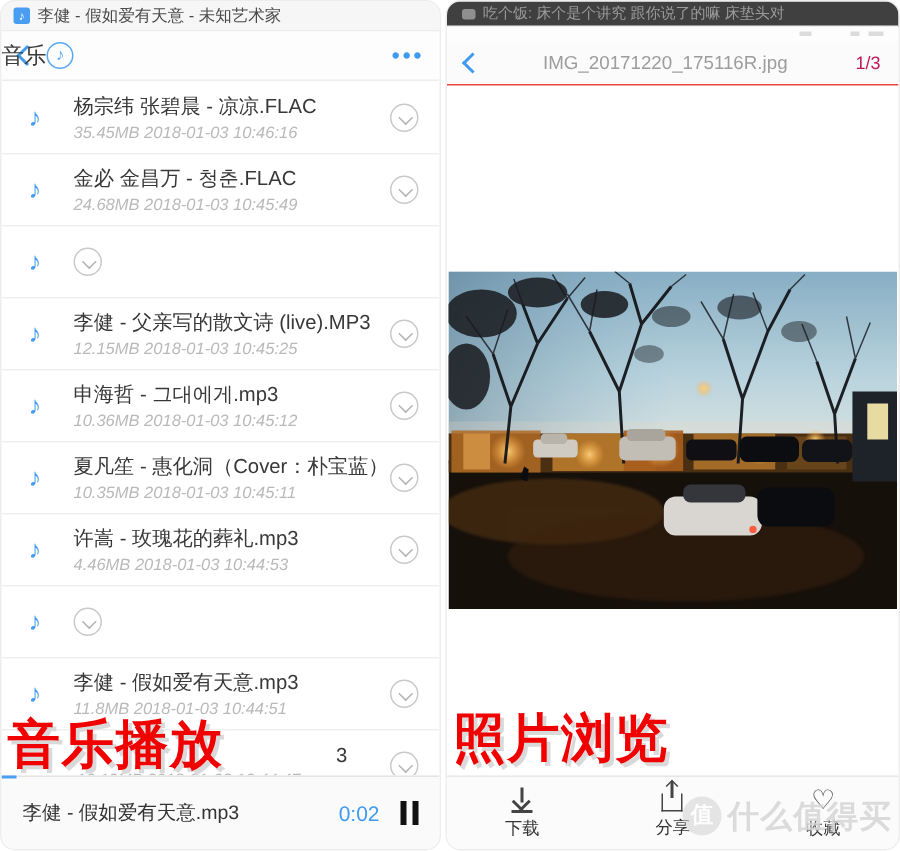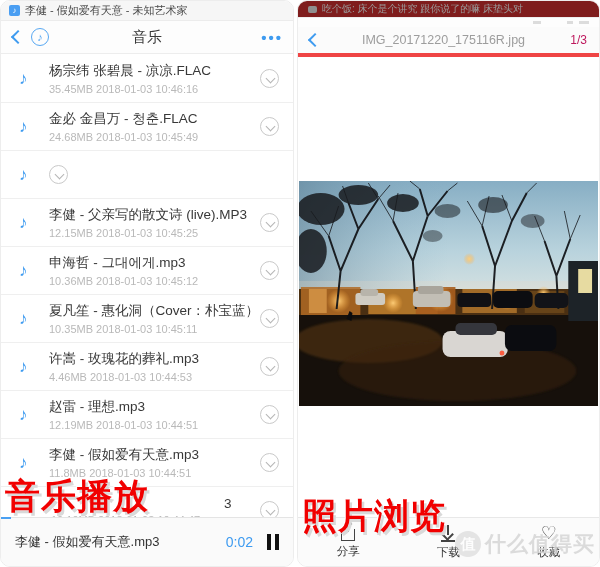--- a/index.html
+++ b/index.html
@@ -15,55 +15,55 @@
                  padding-left:8px; border-bottom:1px solid #ececec; }
   .l-app-icon { width:11px; height:11px; background:#4a9ef2; border-radius:2px;
                 color:#fff; font-size:8px; line-height:11px; text-align:center; margin-right:5px; }
   .l-status-text { font-size:11px; color:#4a4a4a; }
   .l-nav { height:33px; position:relative; display:flex; align-items:center;
            background:#fdfdfd; border-bottom:1px solid #ededed; padding:0 10px; }
   .back-chev { width:10px; height:10px; border-left:2px solid #3e9bf0; border-bottom:2px solid #3e9bf0;
                transform:rotate(45deg); margin:0 8px 0 2px; cursor:pointer; }
   .l-note-circle { width:18px; height:18px; border:1.5px solid #58a8f2; border-radius:50%;
                    color:#58a8f2; font-size:11px; text-align:center; line-height:17px; }
-  .l-nav-title { position:absolute; left:0; right:0; text-align:center; font-size:15px; color:#3a3a3a; }
+  .l-nav-title { position:absolute; left:0; right:0; text-align:left; font-size:15px; color:#3a3a3a; }
   .l-dots { margin-left:auto; color:#3e9bf0; font-size:15px; letter-spacing:2px; font-weight:bold; }
   .songlist { position:absolute; top:54px; left:0; right:0; bottom:49px; overflow:hidden; }
   .song-row { height:48px; display:flex; align-items:center; padding:0 14px 0 18px;
               border-bottom:1px solid #efefef; position:relative; }
   .song-note { color:#3e9bf0; font-size:17px; width:30px; flex:0 0 30px; }
   .song-texts { flex:1; min-width:0; }
   .song-title { font-size:13.5px; color:#383838; white-space:nowrap; overflow:hidden; }
-  .song-meta  { font-size:11px; color:#b9b9b9; margin-top:3px; white-space:nowrap; }
+  .song-meta  { font-size:11px; color:#b9b9b9; margin-top:3px; white-space:nowrap;font-style:italic; }
   .song-chev { width:19px; height:19px; border:1px solid #c9c9c9; border-radius:50%;
                position:relative; flex:0 0 19px; }
   .song-chev::after { content:""; position:absolute; left:5.5px; top:5px; width:6px; height:6px;
                border-left:1.5px solid #b5b5b5; border-bottom:1.5px solid #b5b5b5; transform:rotate(-45deg); }
   .song-row.partial .song-title { padding-left:205px; }
   .song-row.partial .song-meta  { padding-left:32px; }
   .mini-player { position:absolute; left:0; right:0; bottom:0; height:49px; background:#fafafa;
                  border-top:1px solid #e4e4e4; display:flex; align-items:center; padding:0 14px; }
   .mp-progress { position:absolute; top:-1px; left:0; width:10px; height:2px; background:#4aa0f2; }
   .mp-texts { flex:1; min-width:0; }
   .mp-title { font-size:13px; color:#333; white-space:nowrap; overflow:hidden; }
   .mp-artist { font-size:11px; color:#9b9b9b; margin-top:2px; }
   .mp-time { color:#3e9bf0; font-size:14px; margin-right:14px; }
   .pause-btn { display:flex; gap:4px; cursor:pointer; }
   .pause-btn i { width:4px; height:16px; background:#111; display:block; }
 
   
-  .r-notif { height:17px; background:#7f1d1d; display:flex; align-items:center; padding-left:10px;
+  .r-notif { height:17px; background:#404040; display:flex; align-items:center; padding-left:10px;
              border-bottom:1px solid #eee; }
   .notif-bubble { width:9px; height:7px; background:#8f8f8f; border-radius:2px; position:relative; margin-right:5px; }
   .notif-bubble::after { content:""; position:absolute; left:1px; bottom:-2px; border:2px solid transparent;
              border-top-color:#8f8f8f; }
   .r-notif-text { font-size:10px; color:#9a9a9a; white-space:nowrap; }
   .r-statusfaint { height:9px; background:#fdfdfd; position:relative; }
   .r-statusfaint i { position:absolute; top:3px; height:3px; background:#dcdcdc; display:block; }
-  .r-nav { height:30px; background:#fbfbfb; border-bottom:4px solid #ef4444; position:relative;
+  .r-nav { height:30px; background:#fbfbfb; border-bottom:1px solid #ef4444; position:relative;
            display:flex; align-items:center; padding:0 12px; }
   .r-nav .back-chev { margin:0; }
   .r-nav-title { position:absolute; left:30px; right:40px; text-align:center; font-size:12.5px; color:#9d9d9d;
                  white-space:nowrap; overflow:hidden; }
   .r-page { margin-left:auto; font-size:12px; color:#be185d; }
   .photo-wrap { position:absolute; top:180px; left:1px; right:1px; height:225px; cursor:pointer; }
   .photo-wrap svg { display:block; width:100%; height:100%; }
   .r-toolbar { position:absolute; left:0; right:0; bottom:0; height:49px; background:#fbfbfb;
                border-top:1px solid #e8e8e8; display:flex; }
   .tb-btn { flex:1; display:flex; flex-direction:column; align-items:center; justify-content:center;
@@ -83,21 +83,21 @@
                color:rgba(120,120,120,0.35); pointer-events:none; }
   .wm-circle { width:26px; height:26px; border-radius:50%; background:rgba(200,200,200,0.45);
                color:rgba(255,255,255,0.9); font-size:15px; font-weight:bold; text-align:center; line-height:26px; }
   .wm-text { font-size:21px; font-weight:bold; letter-spacing:1px;
              color:rgba(190,190,190,0.55); text-shadow:0 0 1px rgba(255,255,255,.8); }
 
   
   .red-label { position:absolute; font-size:35px; font-weight:bold; color:#f10000;
                text-shadow:2.5px 2.5px 0 #d9d9d9, -1px -1px 0 #ffffff; letter-spacing:1px; z-index:5; }
   #label-left  { left:5px;  top:473px; }
-  #label-right { left:302px; top:493px; }
+  #label-right { left:302px; top:469px; }
 </style>
 </head>
 <body>
 
 <div class="panel" id="left-panel">
 
   <div class="l-statusbar">
     <div class="l-app-icon">♪</div>
     <span class="l-status-text">李健 - 假如爱有天意 - 未知艺术家</span>
   </div>
@@ -157,24 +157,20 @@
     <div class="song-row">
       <span class="song-note">♪</span>
       <div class="song-texts">
           <div class="song-title">许嵩 - 玫瑰花的葬礼.mp3</div>
       <div class="song-meta">4.46MB 2018-01-03 10:44:53</div>
         </div>
       <span class="song-chev"></span>
     </div>
     <div class="song-row">
       <span class="song-note">♪</span>
-      <div class="song-texts">
-          <div class="song-title">赵雷 - 理想.mp3</div>
-      <div class="song-meta">12.19MB 2018-01-03 10:44:51</div>
-        </div>
       <span class="song-chev"></span>
     </div>
     <div class="song-row">
       <span class="song-note">♪</span>
       <div class="song-texts">
           <div class="song-title">李健 - 假如爱有天意.mp3</div>
       <div class="song-meta">11.8MB 2018-01-03 10:44:51</div>
         </div>
       <span class="song-chev"></span>
     </div>
@@ -303,30 +299,30 @@
         <rect x="208" y="144" width="52" height="26" rx="7" fill="#0b0c10"></rect>
         <circle cx="205" cy="172" r="2.5" fill="#ff5030" opacity="0.9"></circle>
       </g>
 
       <path d="M48,138 l3,-8 l3,2 l-1,8 z" fill="#0c0c0e"></path>
     </svg>
   </div>
 
   <div class="r-toolbar">
     <div class="tb-btn">
-      <span class="tb-icon icon-share"></span>
-      <span class="tb-label">分享</span>
-    </div>
-    <div class="tb-btn">
       <span class="tb-icon icon-download">
           <i></i>
         </span>
       <span class="tb-label">下载</span>
     </div>
     <div class="tb-btn">
+      <span class="tb-icon icon-share"></span>
+      <span class="tb-label">分享</span>
+    </div>
+    <div class="tb-btn">
       <span class="tb-icon icon-heart">♡</span>
       <span class="tb-label">收藏</span>
     </div>
   </div>
 
   <div class="watermark">
     <span class="wm-circle">值</span>
     <span class="wm-text">什么值得买</span>
   </div>
 </div>

